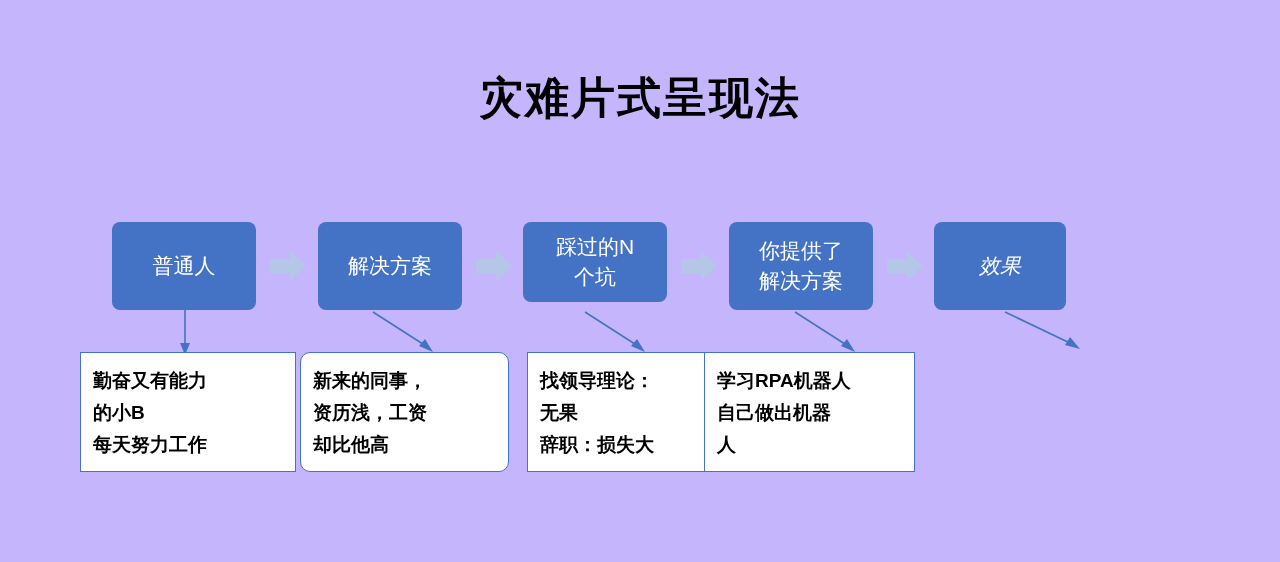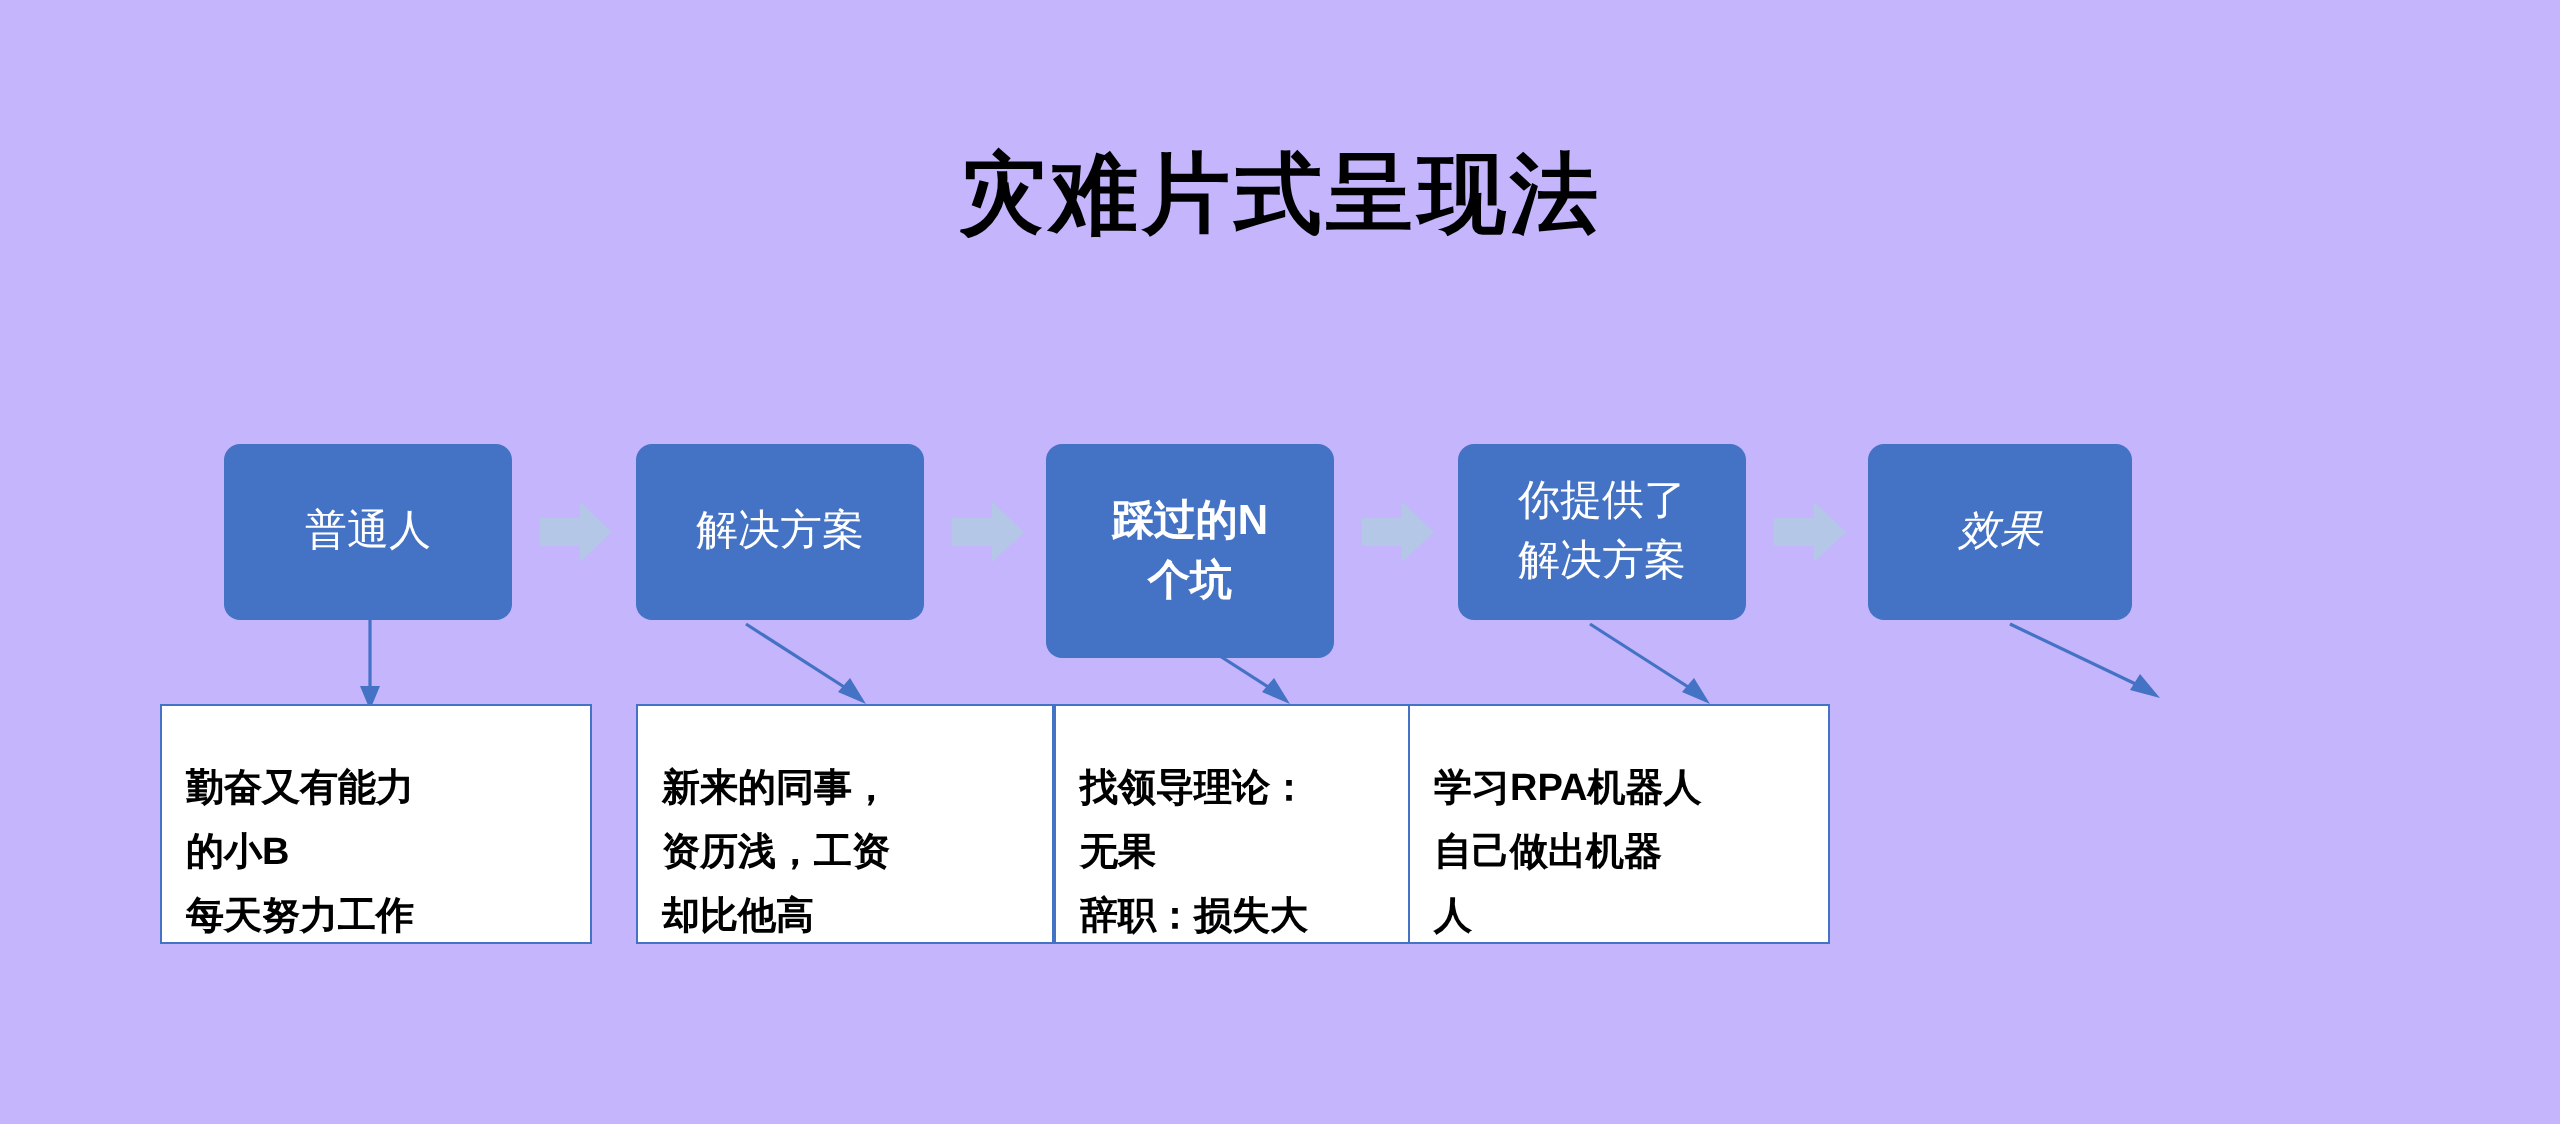--- a/index.html
+++ b/index.html
@@ -51,21 +51,21 @@
     justify-content: center;
     text-align: center;
     box-sizing: border-box;
     padding: 4px 6px;
     font-family: "Liberation Sans", "DejaVu Sans", sans-serif;
   }
   .proc-box .proc-label { white-space: pre-line; }
 
   .proc-1 { left: 112px; top: 222px; width: 144px; height: 88px; justify-content: center; }
   .proc-2 { left: 318px; top: 222px; width: 144px; height: 88px; }
-  .proc-3 { left: 523px; top: 222px; width: 144px; height: 107px; font-weight: bold; }
+  .proc-3 { left: 523px; top: 222px; width: 144px; height: 80px; }
   .proc-4 { left: 729px; top: 222px; width: 144px; height: 88px; }
   .proc-5 { left: 934px; top: 222px; width: 132px; height: 88px; font-style: italic; }
 
   
   .chev {
     position: absolute;
     width: 36px;
     height: 32px;
     top: 250px;
   }
@@ -84,28 +84,28 @@
 
   
   .detail-box {
     position: absolute;
     border: 1px solid #4472C4;
     box-sizing: border-box;
     background: #ffffff;
     color: #000000;
     font-size: 19px;
     line-height: 32px;
-    padding: 26px 10px 4px 12px;
+    padding: 12px 10px 4px 12px;
     font-family: "Liberation Sans", "DejaVu Sans", sans-serif;
     white-space: pre-line;
     font-weight: 600;
   }
 
   .detail-1 { left: 80px;  top: 352px; width: 216px; height: 120px; }
-  .detail-2 { left: 318px; top: 352px; width: 209px; height: 120px; }
+  .detail-2 { left: 300px; top: 352px; width: 209px; height: 120px; border-radius: 10px; }
   .detail-3 { left: 527px; top: 352px; width: 211px; height: 120px; border-left: 1px solid #4472C4; }
   .detail-4 { left: 704px; top: 352px; width: 211px; height: 120px; border-left: 1px solid #4472C4; }
   .detail-5 { left: 966px; top: 350px; width: 208px; height: 85px; }
 </style>
 </head>
 <body>
 
 <div id="slide">
 
   <div class="slide-title">灾难片式呈现法</div>

